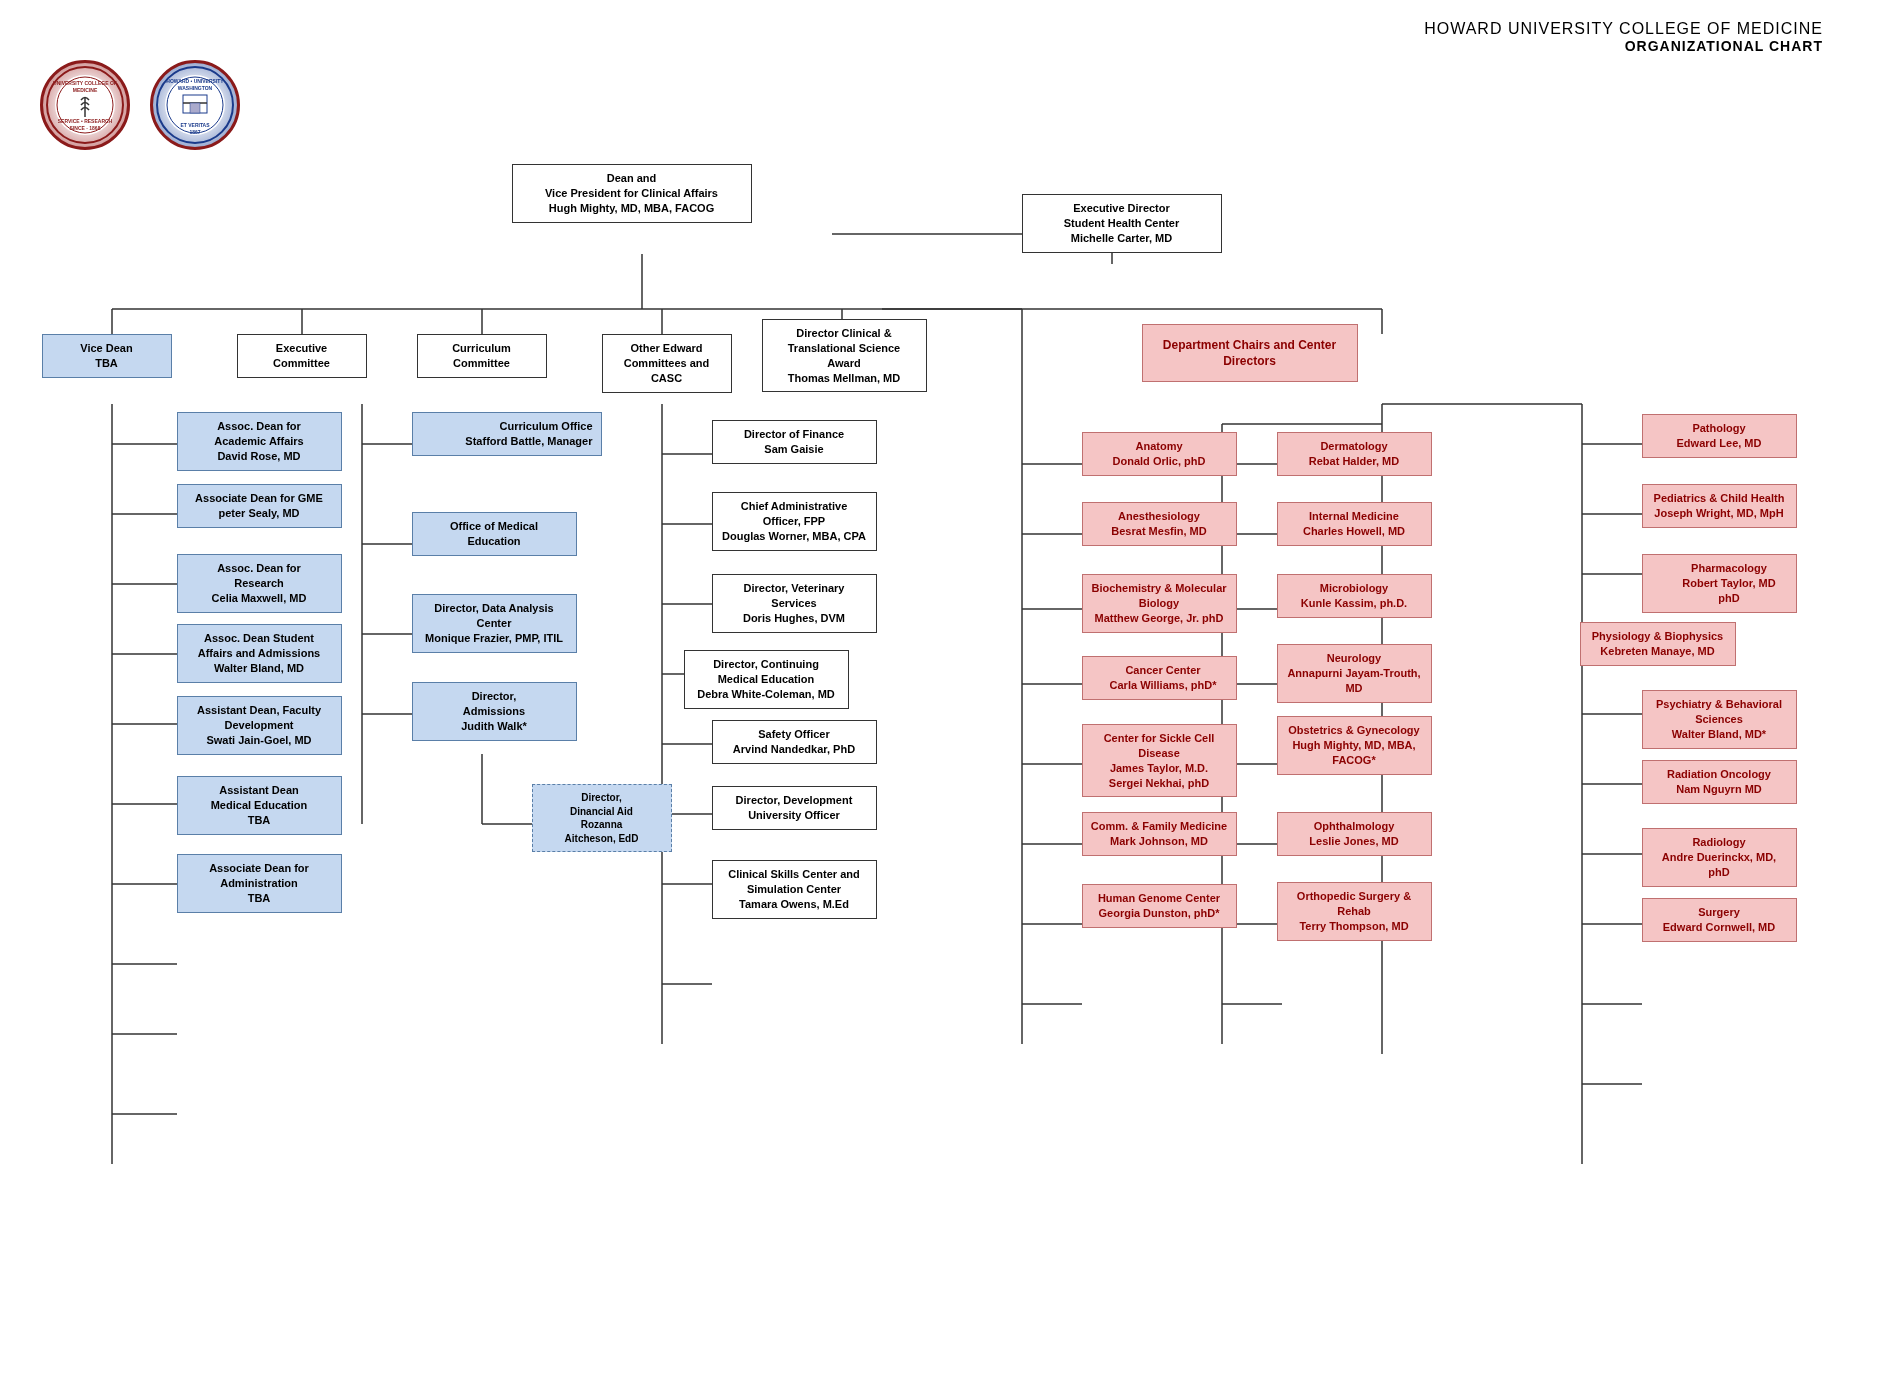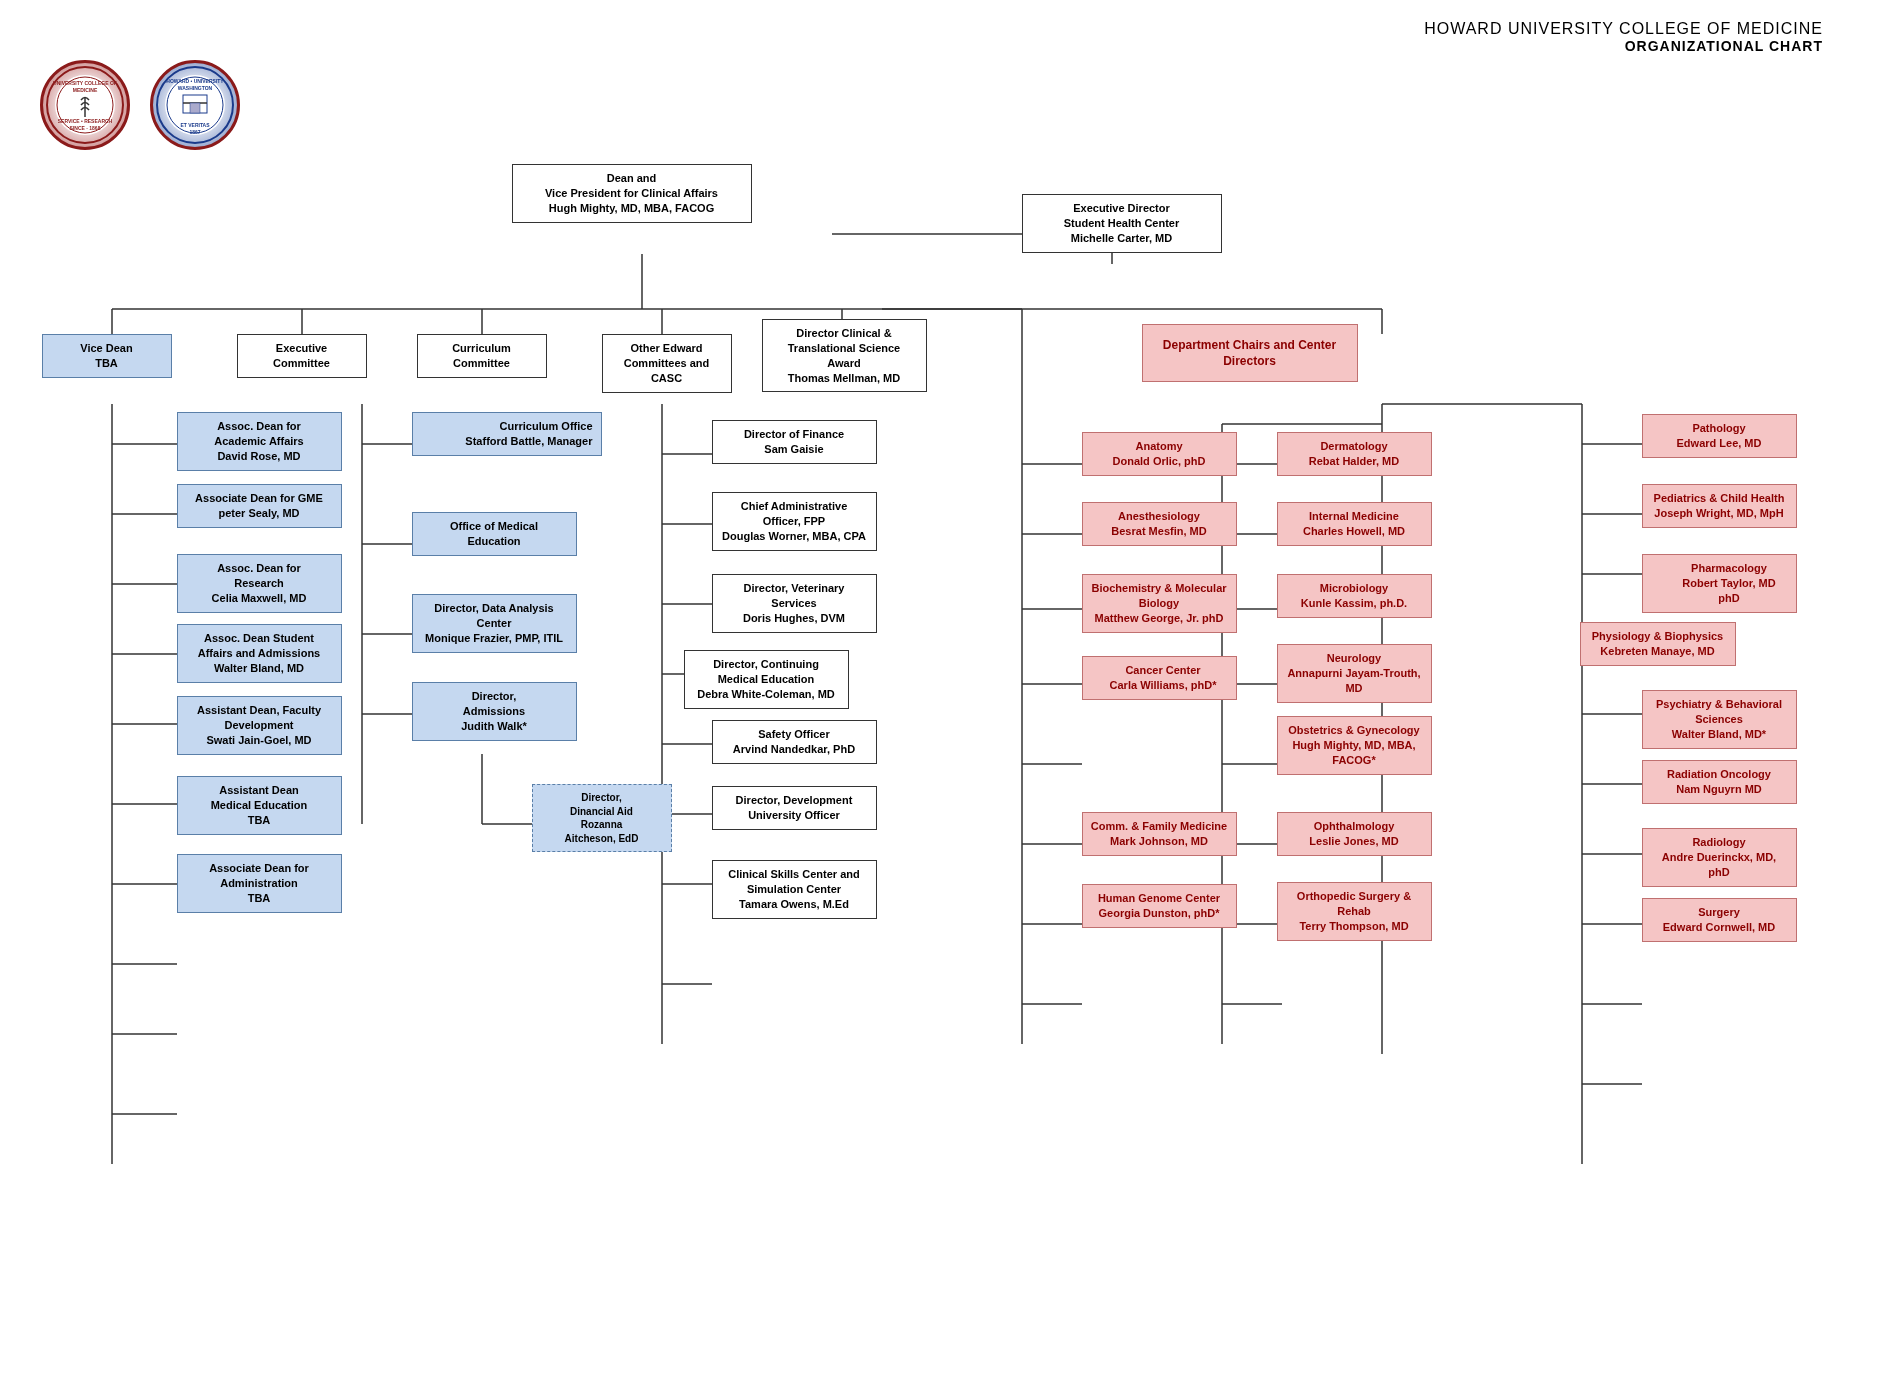--- a/index.html
+++ b/index.html
@@ -423,20 +423,25 @@
   <span>Biochemistry &amp; Molecular</span><br>
   <span>Biology</span><br>
   <span>Matthew George, Jr. phD</span>
 </div>
 
 <div class="node box pink" style="left:1060px; top:592px; width:155px;padding-left:16px;">
   <span>Cancer Center</span><br>
   <span>Carla Williams, phD*</span>
 </div>
 
+<div class="node box pink" style="left:1060px; top:660px; width:155px;">
+  <span>Center for Sickle Cell Disease</span><br>
+  <span>James Taylor, M.D.</span><br>
+  <span>Sergei Nekhai, phD</span>
+</div>
 
 <div class="node box pink" style="left:1060px; top:748px; width:155px;">
   <span>Comm. &amp; Family Medicine</span><br>
   <span>Mark Johnson, MD</span>
 </div>
 
 <div class="node box pink" style="left:1060px; top:820px; width:155px;">
   <span>Human Genome Center</span><br>
   <span>Georgia Dunston, phD*</span>
 </div>

